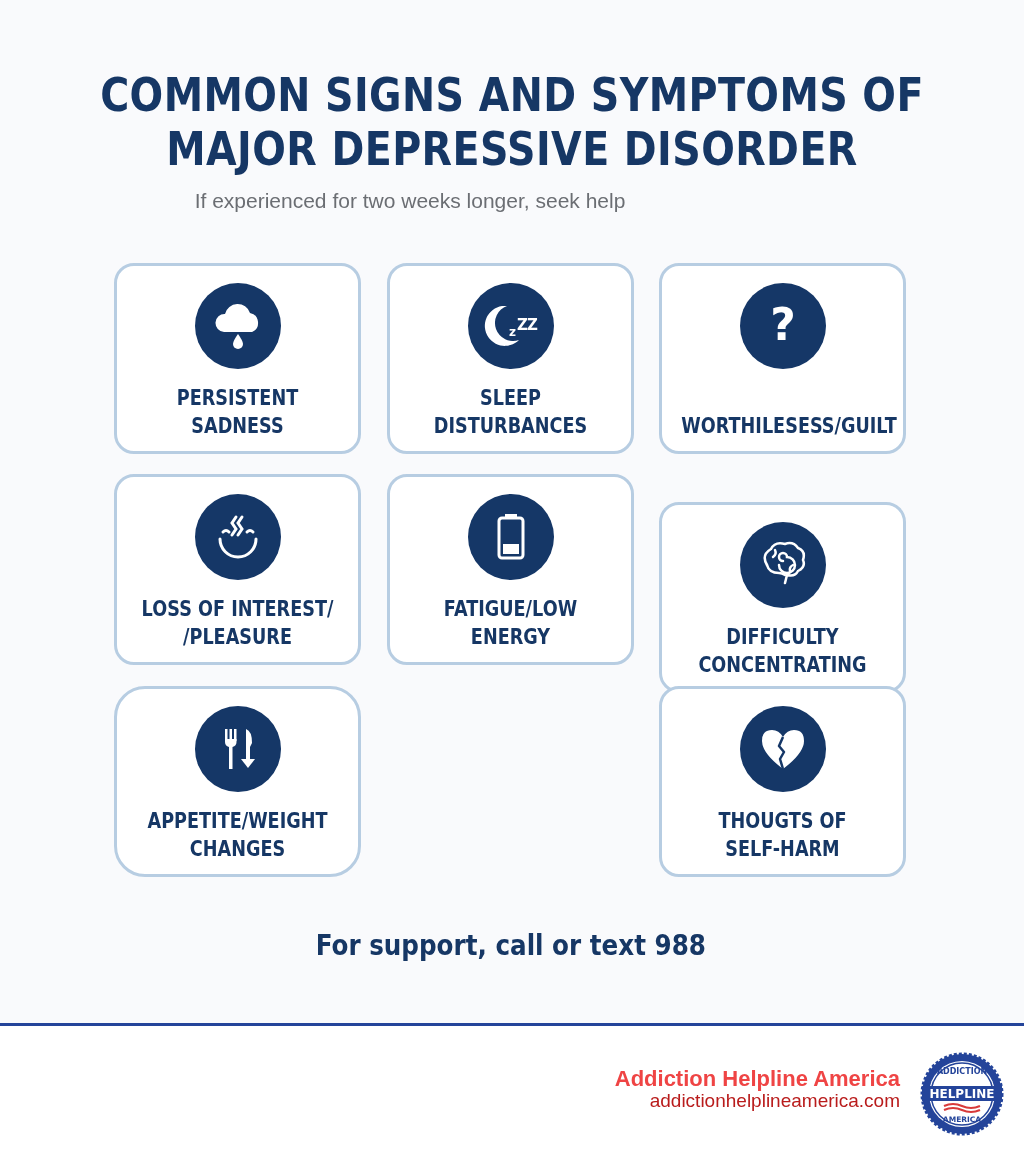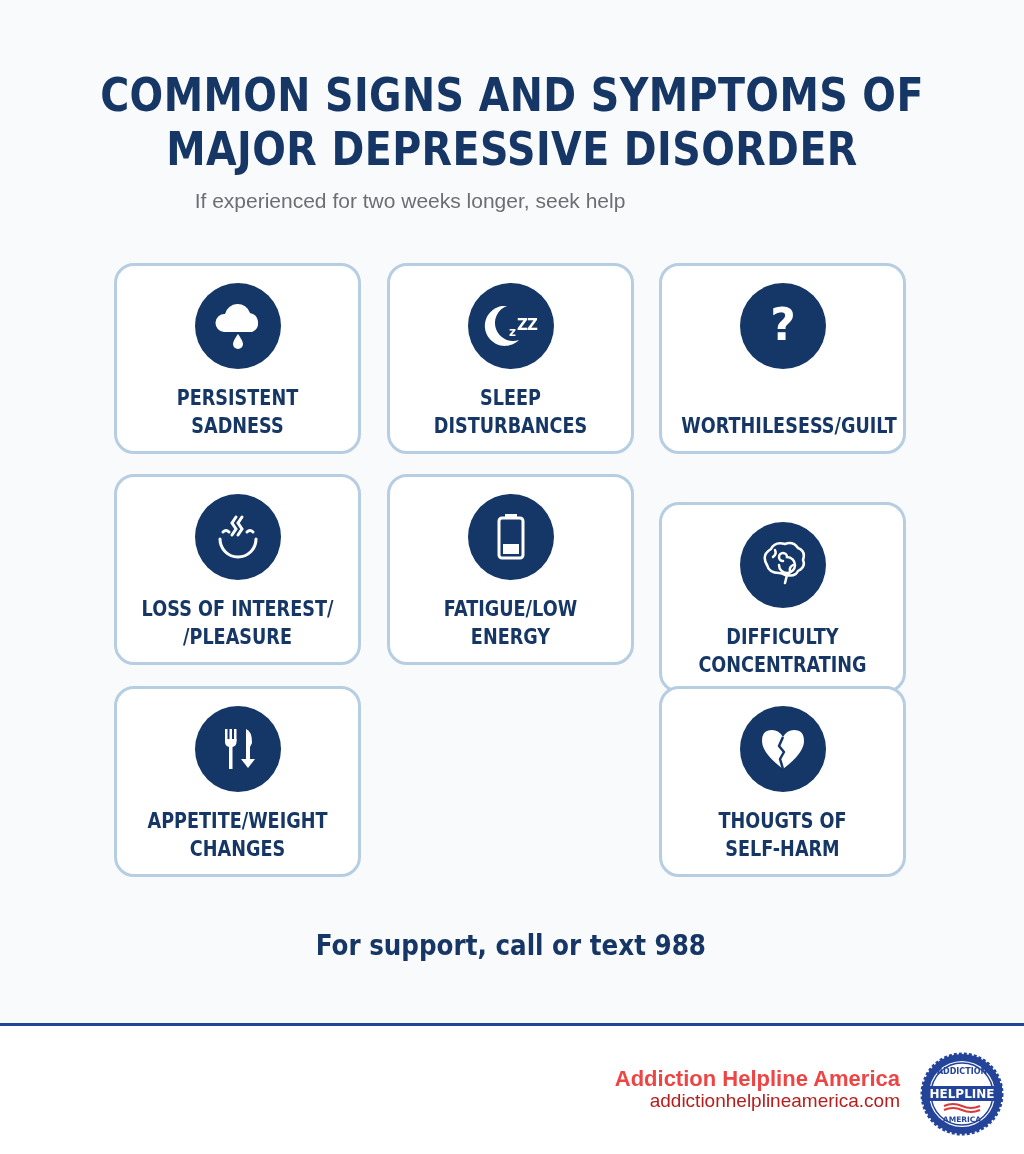--- a/index.html
+++ b/index.html
@@ -143,21 +143,21 @@
           <path d="M20 22 q4 -3 2 -7"></path>
           <path d="M40 30 q-4 2 -3 6"></path>
         </svg>
     </div>
     <div class="label">
       <div>DIFFICULTY</div>
         <div>CONCENTRATING</div>
     </div>
   </div>
 
-  <div class="card" style="left:0;top:423px;">
+  <div class="card" style="left:0;top:423px;border-radius:31px;">
     <div class="icon-circle">
       <svg viewBox="0 0 60 60" fill="#fff">
           <rect x="17" y="10" width="2.5" height="12"></rect>
           <rect x="21.5" y="10" width="2.5" height="12"></rect>
           <rect x="26" y="10" width="2.5" height="12"></rect>
           <path d="M17 20 h11.5 v3 q0 4 -4 5 v22 h-3.5 v-22 q-4 -1 -4 -5z"></path>
           <path d="M38 10 q6 2 6 14 l-2 4 v14 h-4z"></path>
           <path d="M33 40 h14 l-7 9z"></path>
         </svg>
     </div>

